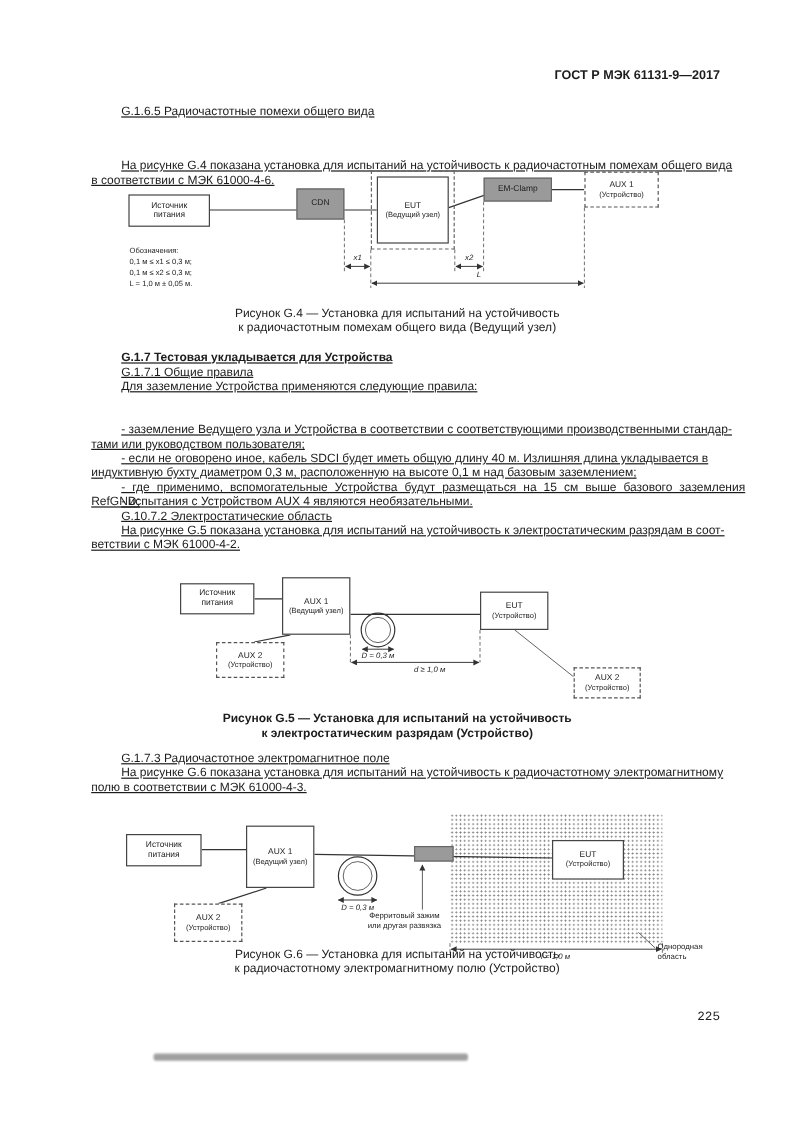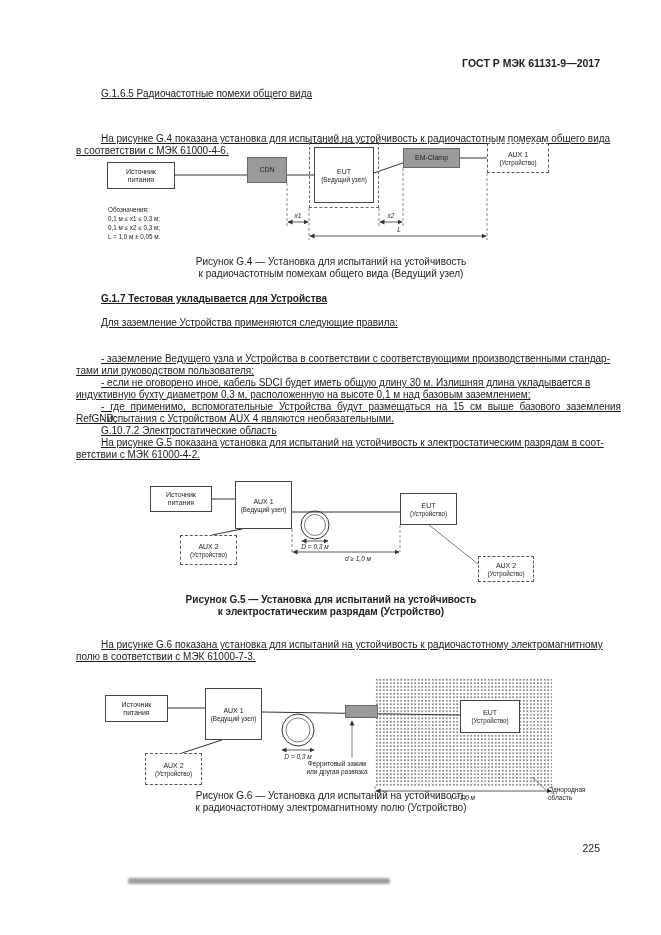--- a/index.html
+++ b/index.html
@@ -4,21 +4,21 @@
 <style>
   * { margin:0; padding:0; box-sizing:border-box; }
   html,body { background:#ffffff; }
   body { width:661px; height:935px; font-family:"Liberation Sans", sans-serif; color:#1c1c1c; }
   .page { position:relative; width:661px; height:935px; background:#fff; overflow:hidden; }
   .txt { position:absolute; left:76px; width:545px; font-size:10px; line-height:12px; white-space:pre-line; text-align:justify;text-decoration:underline; }
   .ind { text-indent:25px; }
   .bold { font-weight:bold; }
   .cap { position:absolute; left:62px; width:538px; text-align:center; font-size:10px; line-height:12px; white-space:pre-line; }
   .hdr { position:absolute; left:62px; top:57px; width:538px; text-align:right; font-size:10.5px; font-weight:bold; }
-  .pnum { position:absolute; left:62px; top:842px; width:538px; text-align:right; font-size:10.5px; }
+  .pnum { position:absolute; left:62px; top:842px; width:538px; text-align:right; font-size:10.5px;font-family:Liberation Mono, monospace; }
   .fig { position:absolute; left:62px; }
   .dbox { position:absolute; border:1px solid #444; background:#fff; display:flex; flex-direction:column; align-items:center; justify-content:center; text-align:center; font-size:7px; line-height:8px; padding:1px; }
   .dbox span { white-space:pre-line; }
   .dbox.dashed { border:1px dashed #555; }
   .dbox.gray { background:#9a9a9a; border-color:#666; }
   .dbox.hollow { background:transparent; border:1px dashed #666; }
   .sub { font-size:6.3px; line-height:7px; }
   .lbl { position:absolute; font-size:6.5px; line-height:7.5px; text-align:center; white-space:pre-line; }
   .lbl.left { text-align:left; }
   .it { font-style:italic; }
@@ -90,24 +90,25 @@
       <div>Обозначения:</div>
       <div>0,1 м ≤ x1 ≤ 0,3 м;</div>
       <div>0,1 м ≤ x2 ≤ 0,3 м;</div>
       <div>L = 1,0 м ± 0,05 м.</div>
     </div>
   </div>
   <div class="cap" style="top:256px;">Рисунок G.4 — Установка для испытаний на устойчивость
 к радиочастотным помехам общего вида (Ведущий узел)</div>
 
   <div class="txt ind bold" style="top:293px;">G.1.7 Тестовая укладывается для Устройства</div>
+  <div class="txt ind" style="top:305px;">G.1.7.1 Общие правила</div>
   <div class="txt ind" style="top:317px;">Для заземление Устройства применяются следующие правила:</div>
   <div class="txt ind" style="top:353px;">- заземление Ведущего узла и Устройства в соответствии с соответствующими производственными стандар-
 тами или руководством пользователя;</div>
-  <div class="txt ind" style="top:377px;">- если не оговорено иное, кабель SDCI будет иметь общую длину 30 м. Излишняя длина укладывается в
+  <div class="txt ind" style="top:377px;">- если не оговорено иное, кабель SDCI будет иметь общую длину 40 м. Излишняя длина укладывается в
 индуктивную бухту диаметром 0,3 м, расположенную на высоте 0,1 м над базовым заземлением;</div>
   <div class="txt ind" style="top:401px;">- где применимо, вспомогательные Устройства будут размещаться на 15 см выше базового заземления RefGND;</div>
   <div class="txt ind" style="top:413px;">- испытания с Устройством AUX 4 являются необязательными.</div>
   <div class="txt ind" style="top:425px;">G.10.7.2 Электростатические область</div>
   <div class="txt ind" style="top:437px;">На рисунке G.5 показана установка для испытаний на устойчивость к электростатическим разрядам в соот-
 ветствии с МЭК 61000-4-2.</div>
 
   <div class="fig" style="top:468px; width:538px; height:123px;">
     <svg class="overlay" width="538" height="123">
       <defs>
@@ -149,22 +150,23 @@
     <div class="dbox dashed" style="left:416px; top:88px; width:56px; height:26px;">
       <span>AUX 2</span>
       <span class="sub">(Устройство)</span>
     </div>
     <div class="lbl it" style="left:223px; top:75px; width:60px;">D = 0,3 м</div>
     <div class="lbl it" style="left:266px; top:87px; width:60px;">d ≥ 1,0 м</div>
   </div>
   <div class="cap" style="top:594px;font-weight:bold;">Рисунок G.5 — Установка для испытаний на устойчивость
 к электростатическим разрядам (Устройство)</div>
 
+  <div class="txt ind" style="top:627px;">G.1.7.3 Радиочастотное электромагнитное поле</div>
   <div class="txt ind" style="top:639px;">На рисунке G.6 показана установка для испытаний на устойчивость к радиочастотному электромагнитному
-полю в соответствии с МЭК 61000-7-3.</div>
+полю в соответствии с МЭК 61000-4-3.</div>
 
   <div class="fig" style="top:666px; width:538px; height:146px;">
     <div class="hatch" style="left:313px; top:12px; width:177px; height:108px;"></div>
     <svg class="overlay" width="538" height="146">
       <defs>
         <marker id="m6" markerWidth="6" markerHeight="6" refX="4.5" refY="2.5" orient="auto-start-reverse" markerUnits="userSpaceOnUse">
           <path d="M0,0 L5,2.5 L0,5 z" fill="#333"></path>
         </marker>
       </defs>
       <g>

